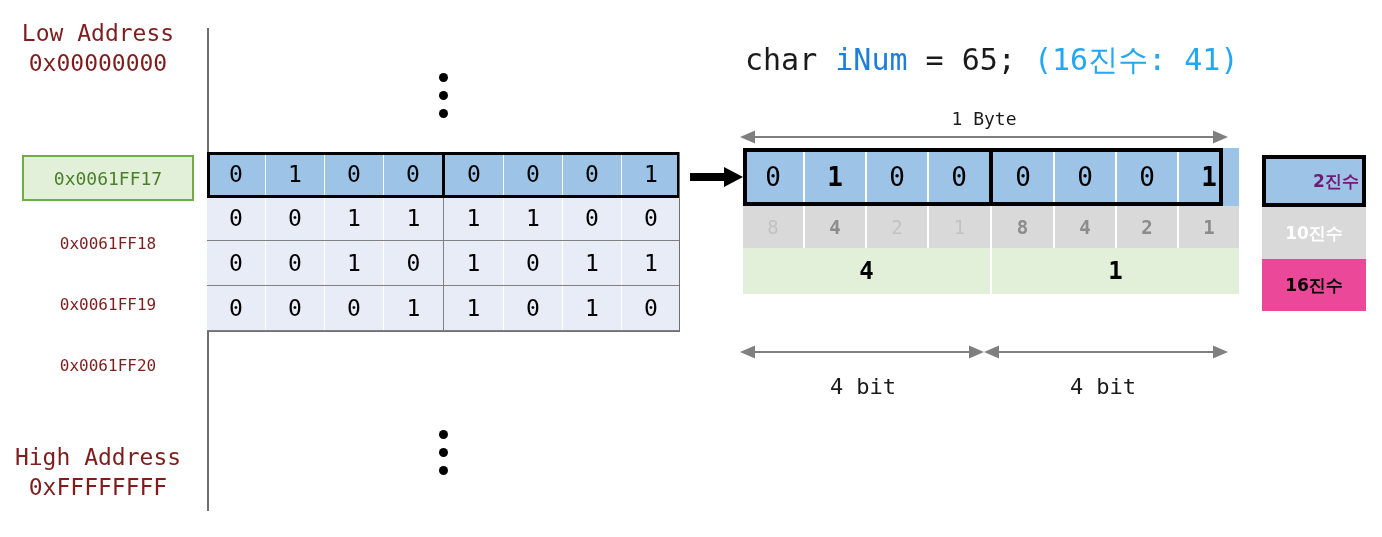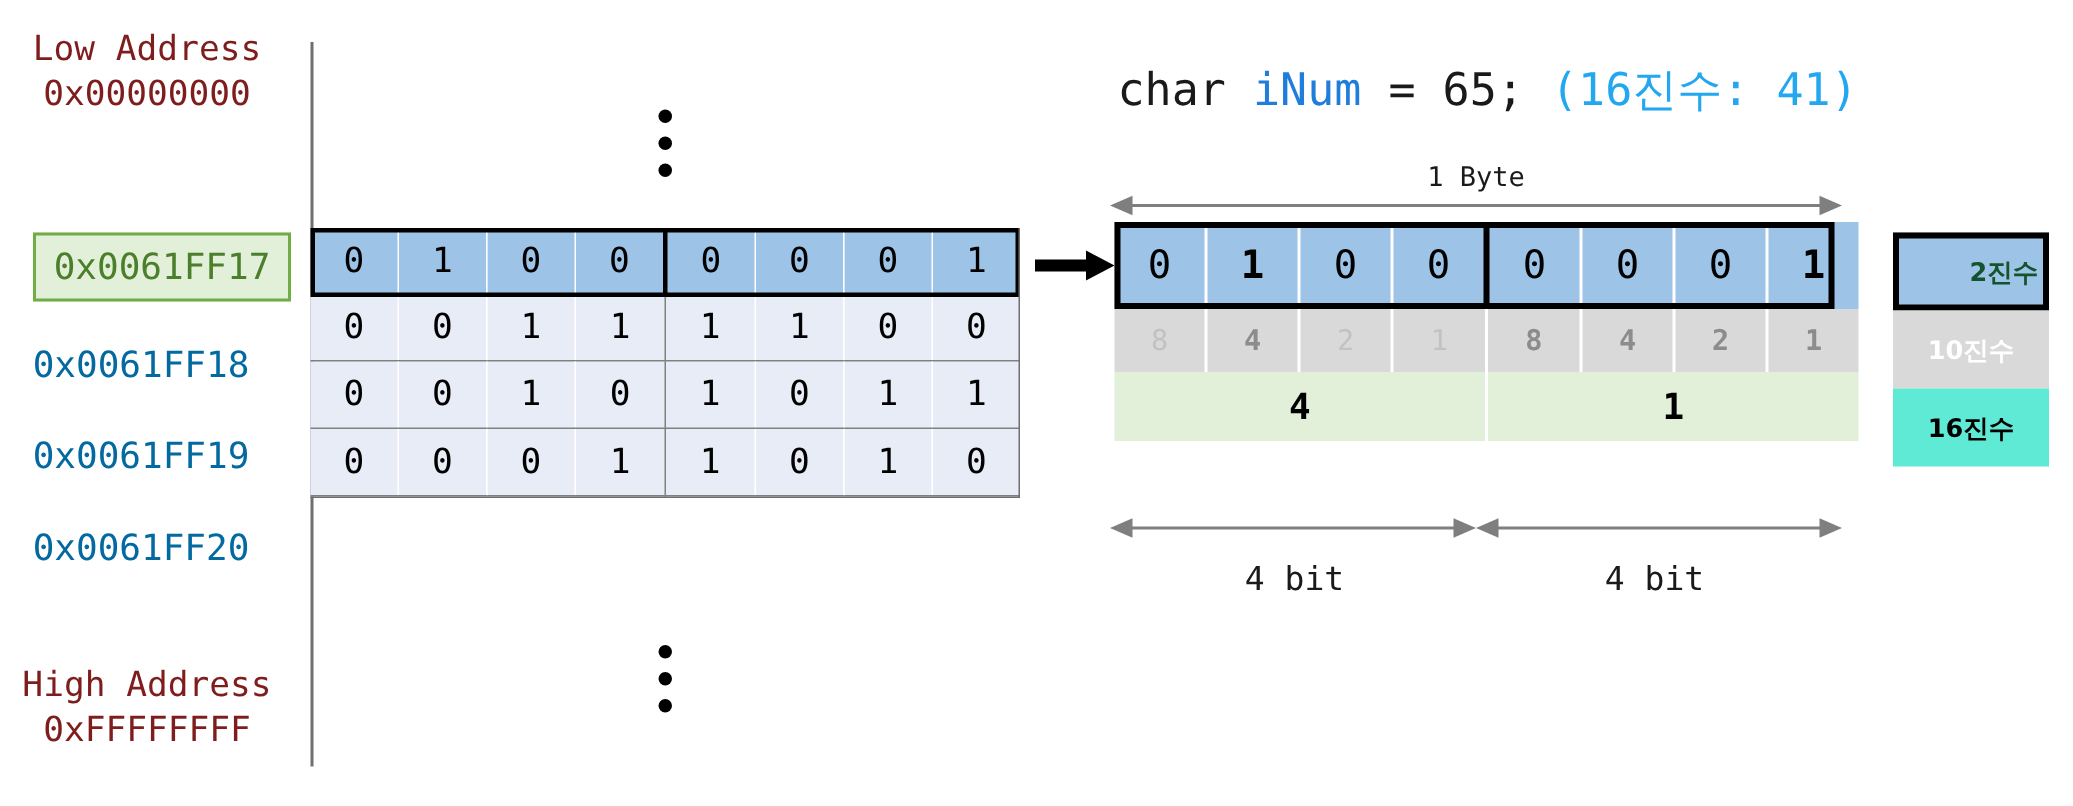--- a/index.html
+++ b/index.html
@@ -53,30 +53,30 @@
   #memory-dots-bottom { left: 428px; top: 421px; }
 
   
   #selected-address-chip {
     left: 22px; top: 155px;
     width: 172px; height: 46px;
     background: #e2efd9;
     border: 2px solid #70ad47;
     box-sizing: border-box;
     display: flex; align-items: center; justify-content: center;
-    font-size: 24px;
+    font-size: 18px;
     color: #4b7f2b;
     letter-spacing: 0px;
   }
   .address-ghost {
-    left: 8px;
+    left: 22px;
     width: 172px; height: 46px;
     display: flex; align-items: center; justify-content: center;
-    font-size: 24px;
-    color: #0369a1;
+    font-size: 16px;
+    color: #7f1d1d;
   }
 
   
   #memory-grid {
     left: 207px; top: 152px;
     width: 473px;
     border-collapse: collapse;
   }
   #memory-grid td {
     width: 59px;
@@ -214,23 +214,23 @@
   #legend { left: 1262px; top: 155px; width: 104px; }
   .legend-chip {
     width: 104px;
     height: 52px;
     box-sizing: border-box;
     display: flex; align-items: center; justify-content: center;
     font-family: "DejaVu Sans", sans-serif;
     font-size: 17px;
     font-weight: bold;
   }
-  #legend-binary  { background: #9dc3e6; border: 4px solid #000; color: #14532d; padding-left: 44px; }
+  #legend-binary  { background: #9dc3e6; border: 4px solid #000; color: #701a75; padding-left: 44px; }
   #legend-decimal { background: #d9d9d9; color: #ffffff; }
-  #legend-hex     { background: #5eead4; color: #000; }
+  #legend-hex     { background: #ec4899; color: #000; }
 </style>
 </head>
 <body>
 
 <div class="abs" id="memory-panel">
 
   <div class="abs addr-label" id="low-address-label">Low Address
 0x00000000</div>
 
   <div class="abs addr-label" id="high-address-label">High Address

